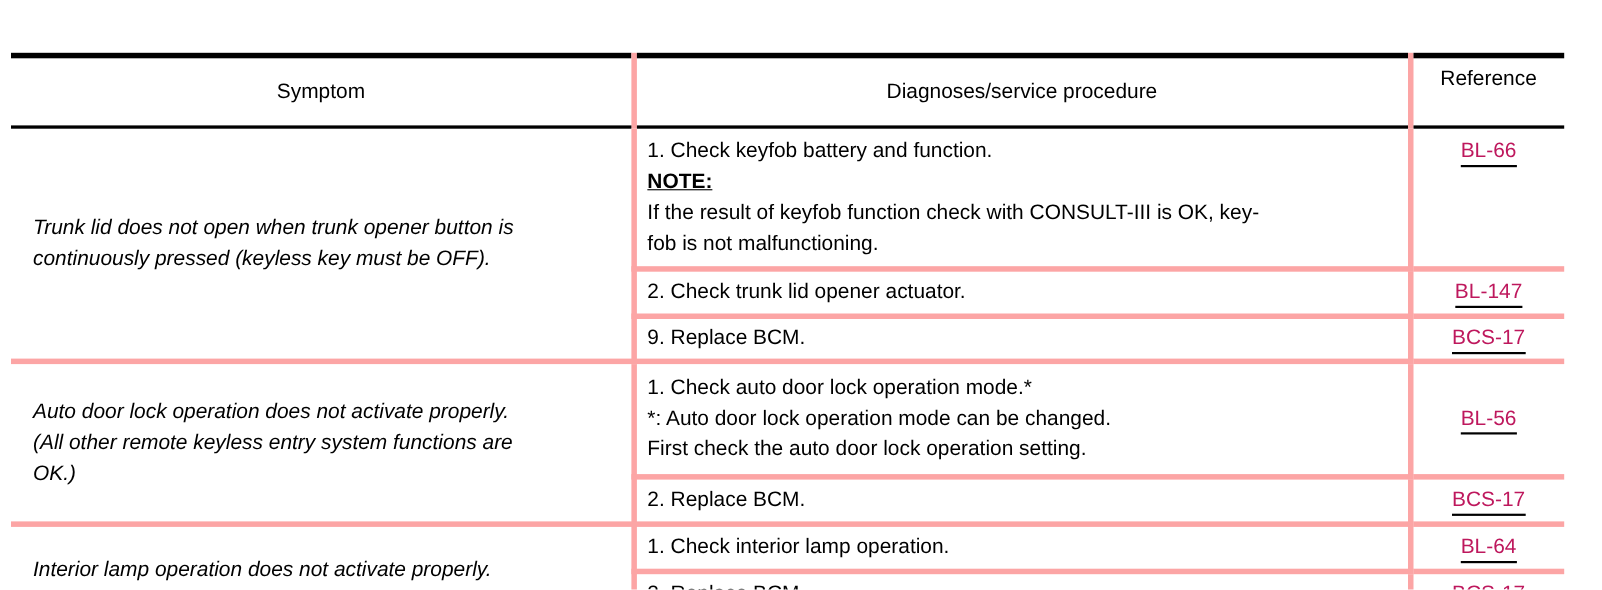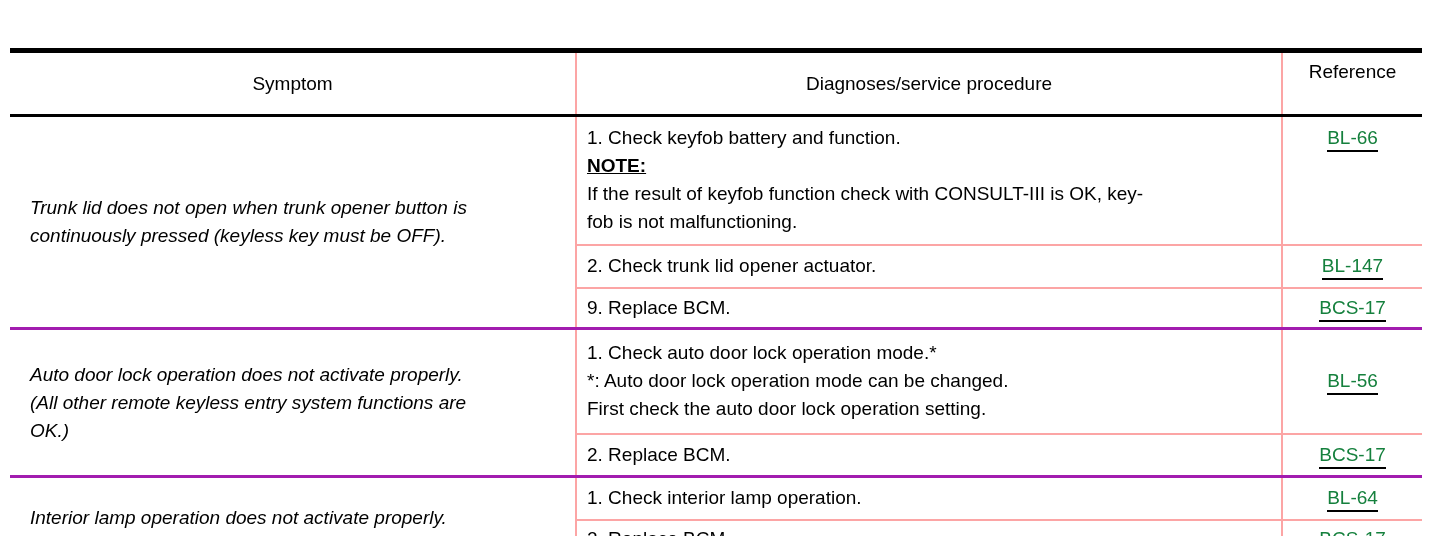--- a/index.html
+++ b/index.html
@@ -22,41 +22,41 @@
     width: 1412px;
     border-top: 5px solid #000;
     border-bottom: 6px solid #000;
     margin-top: 40px;
   }
   col.col-symptom   { width: 566px; }
   col.col-procedure { width: 706px; }
   col.col-reference { width: 140px; }
 
   th, td {
-    border: 2px solid #fca5a5;
+    border: 5px solid #fca5a5;
     line-height: 28px;
     background: #fff;
   }
   thead tr { height: 65px; }
   th {
     font-weight: normal;
     text-align: center;
     vertical-align: middle;
     border-top: none;
     border-bottom: 3px solid #000;
     padding: 0 4px;
   }
   th.th-reference {
     vertical-align: top;
     padding-top: 5px;
   }
   th:first-child, td.sym { border-left: none; }
   th:last-child,  td.ref { border-right: none; }
 
-  tr.group-start > td { border-top: 3px solid #a21caf; }
+  tr.group-start > td { border-top: 3px solid #0f766e; }
 
   td.sym {
     padding: 4px 10px 4px 20px;
     vertical-align: middle;
     text-align: left;
     font-style: italic;
   }
   td.proc {
     padding: 4px 10px;
     vertical-align: middle;
@@ -66,21 +66,21 @@
     text-align: center;
     vertical-align: middle;
     padding: 2px;
   }
   td.ref.ref-top {
     vertical-align: top;
     padding-top: 7px;
   }
   .bold { font-weight: bold; text-decoration: underline; }
   .reflink {
-    color: #15803d;
+    color: #be185d;
     text-decoration: none;
     border-bottom: 2px solid #000;
     padding-bottom: 1px;
     display: inline-block;
     line-height: 22px;
     cursor: pointer;
   }
 </style>
 </head>
 <body>

